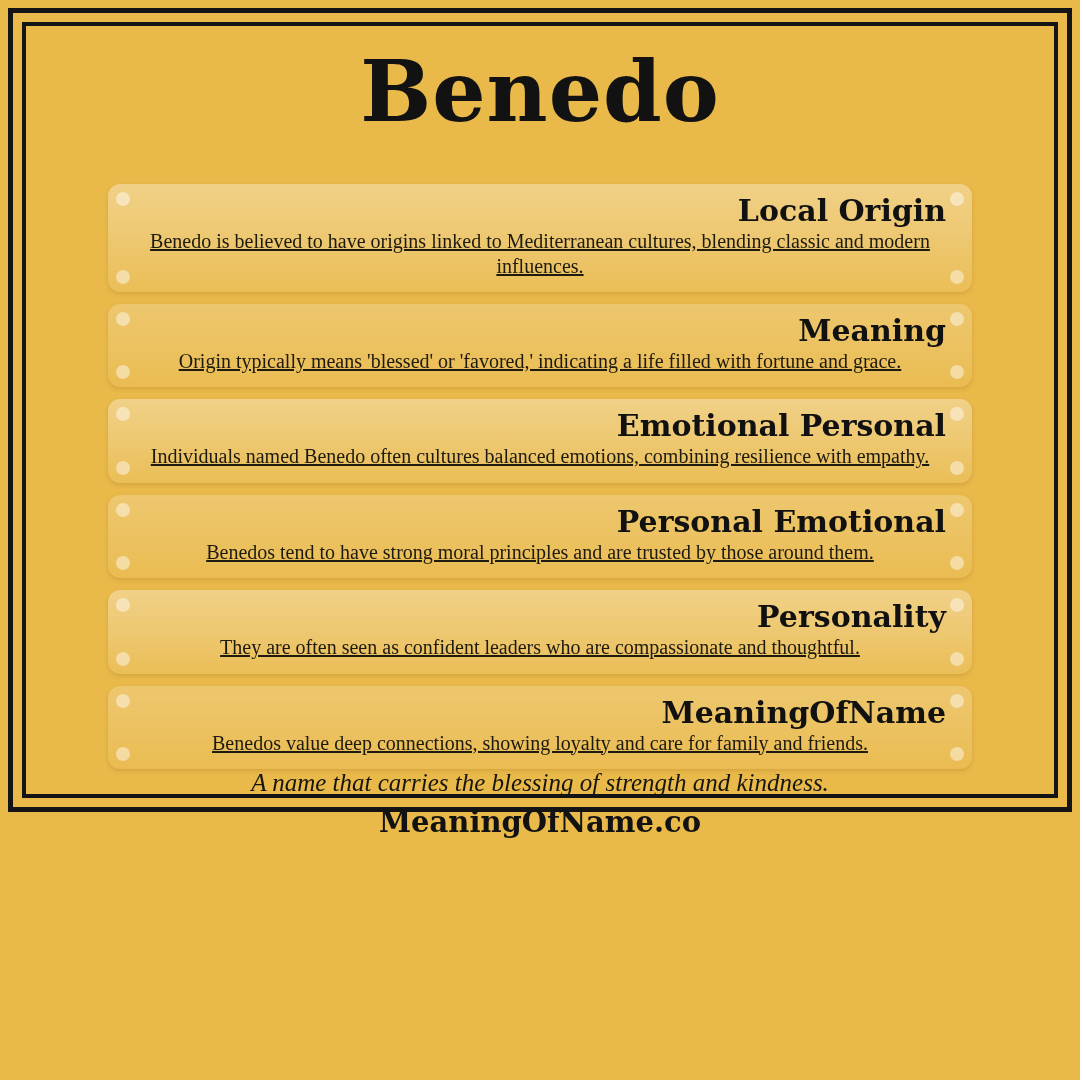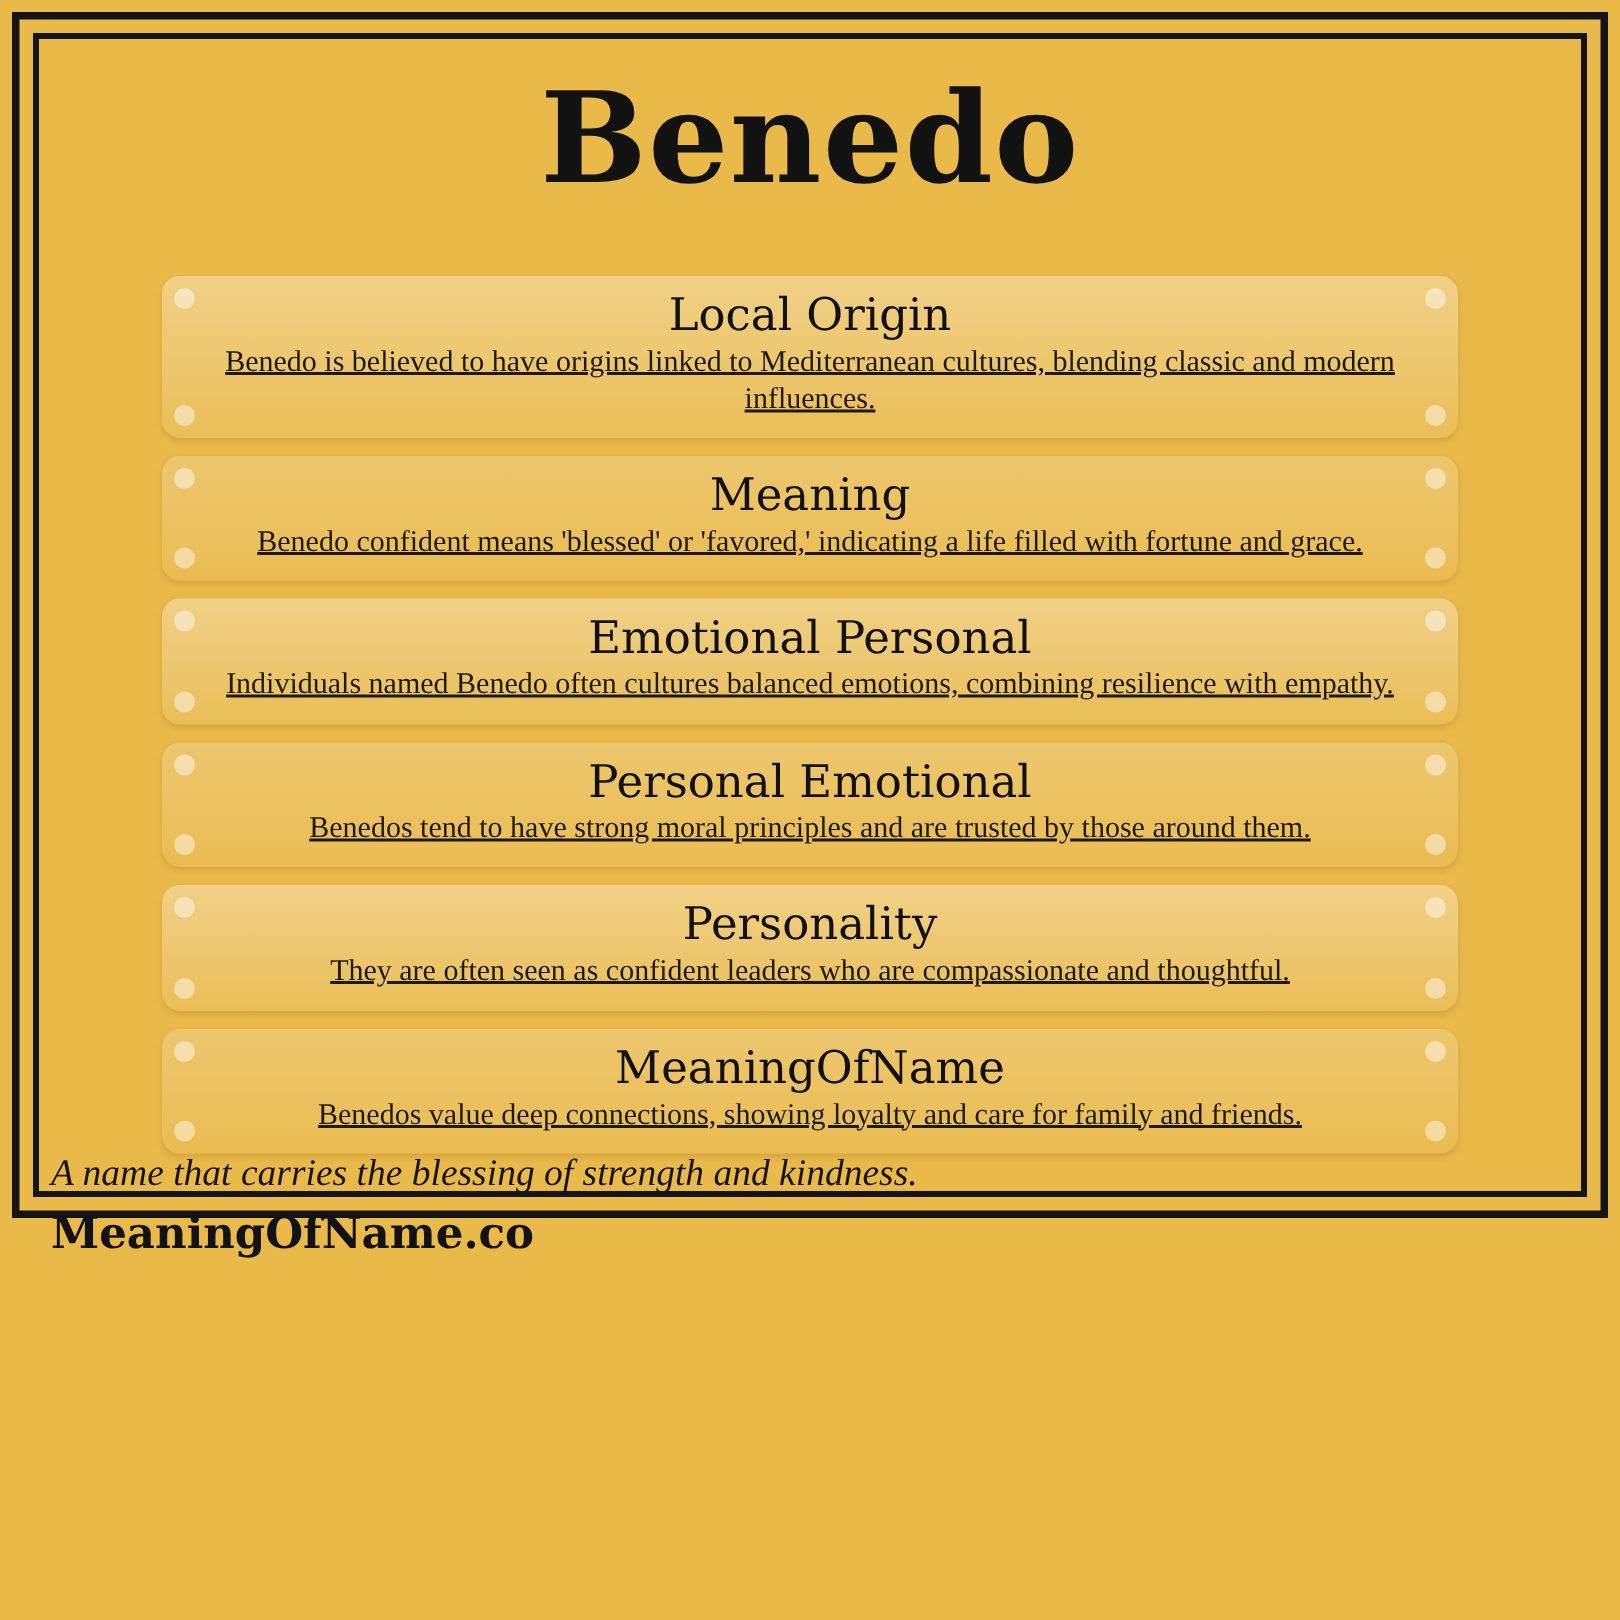--- a/index.html
+++ b/index.html
@@ -84,39 +84,40 @@
     width: 14px;
     height: 14px;
     border-radius: 50%;
     background: rgba(255,255,255,0.45);
   }
   .card .dot.tl { left: 8px; top: 8px; }
   .card .dot.tr { right: 8px; top: 8px; }
   .card .dot.bl { left: 8px; bottom: 8px; }
   .card .dot.br { right: 8px; bottom: 8px; }
   .card-title {
-    text-align: center;
+    text-align: right;
     font-size: 30px;
-    font-weight: normal;
+    font-weight: bold;
     color: #111;
     font-family: "DejaVu Serif", serif;
     line-height: 1.1;
     margin-bottom: 2px;
   }
   .card-text {
     text-align: center;
     font-size: 20px;
     color: #1d1a10;
     line-height: 1.22;
     font-family: "Liberation Serif", serif;
     text-decoration: underline;
   }
   .footer {
     margin-top: auto;
     padding-bottom: 26px;
+    text-align: center;
   }
   .tagline {
     font-style: italic;
     font-size: 25px;
     color: #171510;
     font-family: "Liberation Serif", serif;
   }
   .brand {
     margin-top: 8px;
     font-size: 29px;
@@ -147,21 +148,21 @@
         <div class="card-title">Local Origin</div>
         <div class="card-text">Benedo is believed to have origins linked to Mediterranean cultures, blending classic and modern influences.</div>
       </div>
 
       <div class="card alt">
         <span class="dot tl"></span>
         <span class="dot tr"></span>
         <span class="dot bl"></span>
         <span class="dot br"></span>
         <div class="card-title">Meaning</div>
-        <div class="card-text">Benedo confident means 'blessed' or 'favored,' indicating a life filled with fortune and grace.</div>
+        <div class="card-text">Origin typically means 'blessed' or 'favored,' indicating a life filled with fortune and grace.</div>
       </div>
 
       <div class="card">
         <span class="dot tl"></span>
         <span class="dot tr"></span>
         <span class="dot bl"></span>
         <span class="dot br"></span>
         <div class="card-title">Emotional Personal</div>
         <div class="card-text">Individuals named Benedo often cultures balanced emotions, combining resilience with empathy.</div>
       </div>

